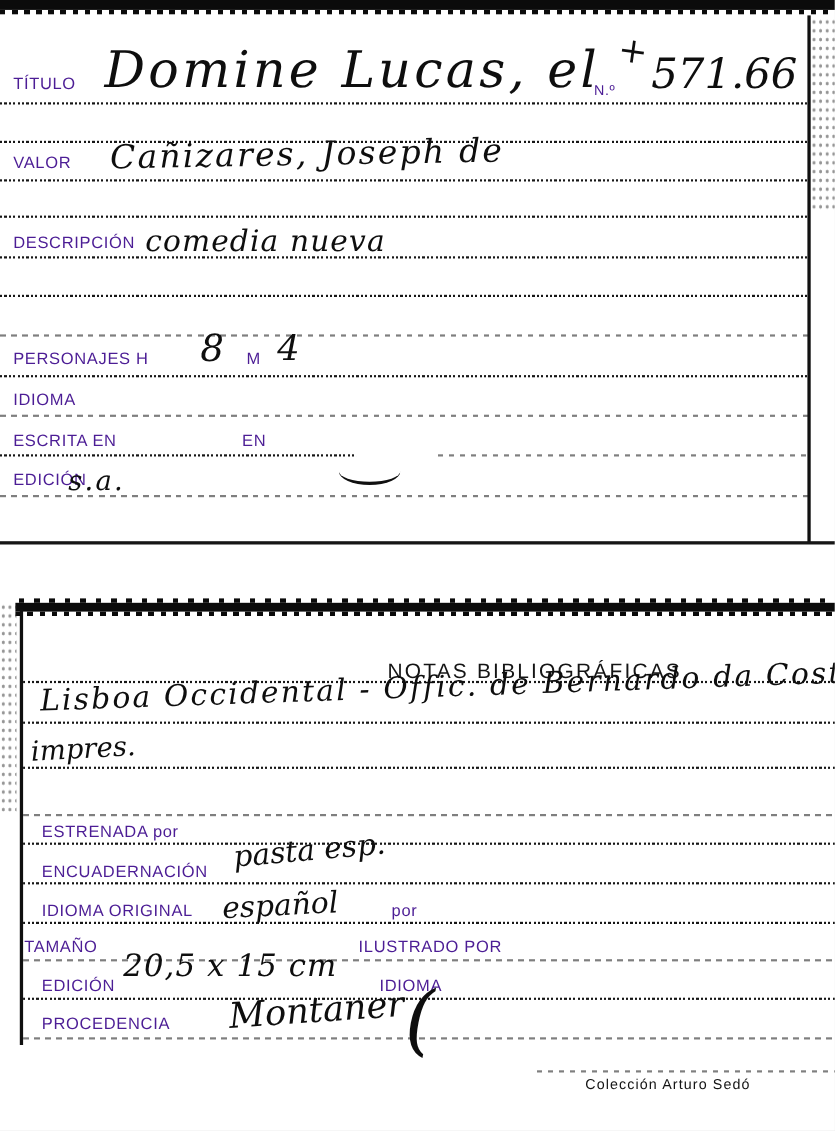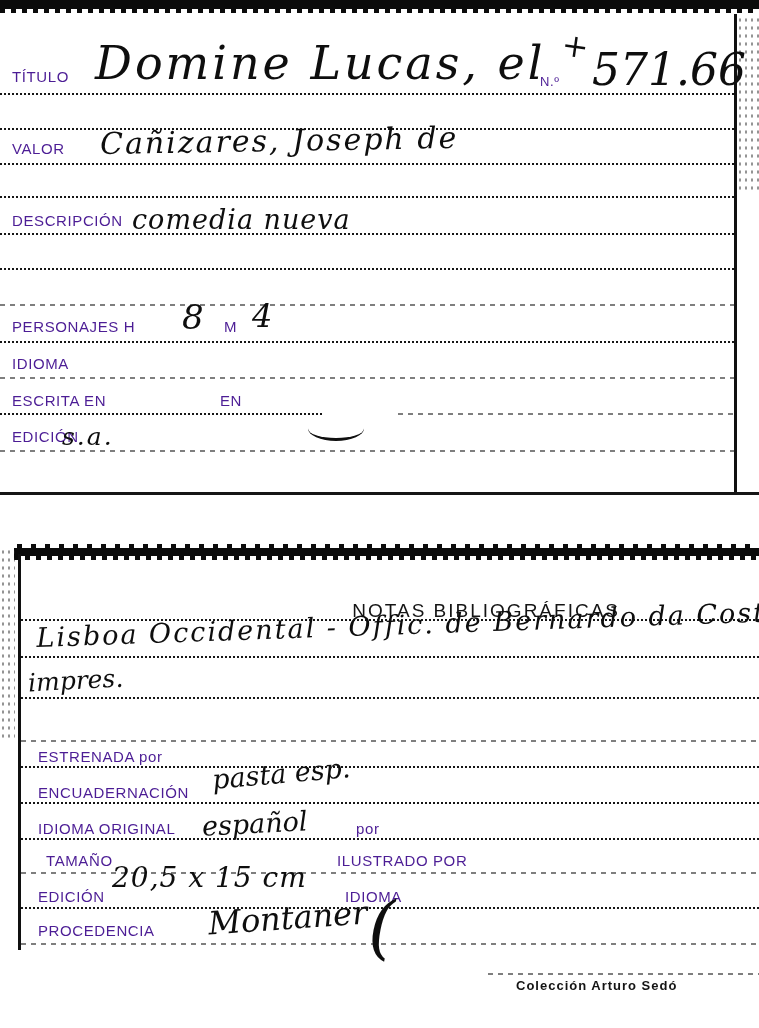--- a/index.html
+++ b/index.html
@@ -32,22 +32,22 @@
   .vline { position:absolute; width:3px; background:#101010; }
   
   .lbl { position:absolute; font-weight:normal; font-size:15px;
     letter-spacing:.6px; white-space:nowrap; color:#4c1d95; }
   .lbl.small { font-size:13px; }
   
   .hw { position:absolute; font-family:"DejaVu Serif", serif; font-style:italic;
     color:#0e0e0e; white-space:nowrap; line-height:1; }
   .heading { position:absolute; font-weight:normal; font-size:19px;
     letter-spacing:2px; text-align:right; }
-  .footer-note { position:absolute; font-weight:bold; font-size:13px;
-    letter-spacing:1px; }
+  .footer-note { position:absolute; font-weight:normal; font-size:13px;
+    letter-spacing:1px;margin-left:16px; }
   .whiteout { position:absolute; background:#fff; border-radius:50%; }
   .smile { position:absolute; border-bottom:3px solid #101010; border-radius:50%; }
 </style>
 </head>
 <body>
 
 <div class="scan">
 
   <section>
     <div class="ragged" style="left:0; top:4; width:759px; height:9px;"></div>
@@ -65,21 +65,21 @@
     <div class="rule faint" style="left:0; top:377px; width:736px;"></div>
     <div class="rule" style="left:0; top:413px; width:330px;"></div>
     <div class="rule faint" style="left:398px; top:413px; width:338px;"></div>
     <div class="rule faint" style="left:0; top:450px; width:736px;"></div>
     <div class="rule solid" style="left:0; top:492px; width:759px; height:3px;"></div>
 
     <span class="lbl" style="left:12px; top:68px;">TÍTULO</span>
     <span class="hw" style="left:95px; top:40px; font-size:46px; letter-spacing:3px;">Domine Lucas, el</span>
     <span class="lbl small" style="left:540px; top:74px;">N.º</span>
     <span class="hw" style="left:562px; top:30px; font-size:32px; transform:rotate(8deg);">+</span>
-    <span class="hw" style="left:592px; top:48px; font-size:44px;">571.66</span>
+    <span class="hw" style="left:592px; top:48px; font-size:38px;">571.66</span>
 
     <span class="lbl" style="left:12px; top:140px;">VALOR</span>
     <span class="hw" style="left:100px; top:126px; font-size:30px; letter-spacing:2px; transform:rotate(-1deg);">Cañizares, Joseph de</span>
 
     <span class="lbl" style="left:12px; top:212px;">DESCRIPCIÓN</span>
     <span class="hw" style="left:132px; top:206px; font-size:27px; letter-spacing:1px;">comedia nueva</span>
 
     <span class="lbl" style="left:12px; top:318px;">PERSONAJES H</span>
     <span class="hw" style="left:182px; top:300px; font-size:34px;">8</span>
     <span class="lbl" style="left:224px; top:318px;">M</span>
@@ -120,23 +120,23 @@
 
     <span class="lbl" style="left:38px; top:748px;">ESTRENADA por</span>
 
     <span class="lbl" style="left:38px; top:784px;">ENCUADERNACIÓN</span>
     <span class="hw" style="left:212px; top:760px; font-size:27px; transform:rotate(-5deg);">pasta esp.</span>
 
     <span class="lbl" style="left:38px; top:820px;">IDIOMA ORIGINAL</span>
     <span class="hw" style="left:202px; top:810px; font-size:27px; transform:rotate(-3deg);">español</span>
     <span class="lbl" style="left:356px; top:820px;">por</span>
 
-    <span class="lbl" style="left:46px; top:852px;">TAMAÑO</span>
+    <span class="lbl" style="left:22px; top:852px;">TAMAÑO</span>
     <span class="hw" style="left:112px; top:864px; font-size:28px; letter-spacing:1px;">20,5 x 15 cm</span>
-    <span class="lbl" style="left:337px; top:852px;">ILUSTRADO POR</span>
+    <span class="lbl" style="left:326px; top:852px;">ILUSTRADO POR</span>
 
     <span class="lbl" style="left:38px; top:888px;">EDICIÓN</span>
     <span class="lbl" style="left:345px; top:888px;">IDIOMA</span>
 
     <span class="lbl" style="left:38px; top:922px;">PROCEDENCIA</span>
     <span class="hw" style="left:208px; top:902px; font-size:32px; transform:rotate(-4deg);">Montaner</span>
     <span class="hw" style="left:368px; top:892px; font-size:70px; font-weight:normal;">(</span>
   </section>
 
   <span class="footer-note" style="left:516px; top:978px;">Colección Arturo Sedó</span>

